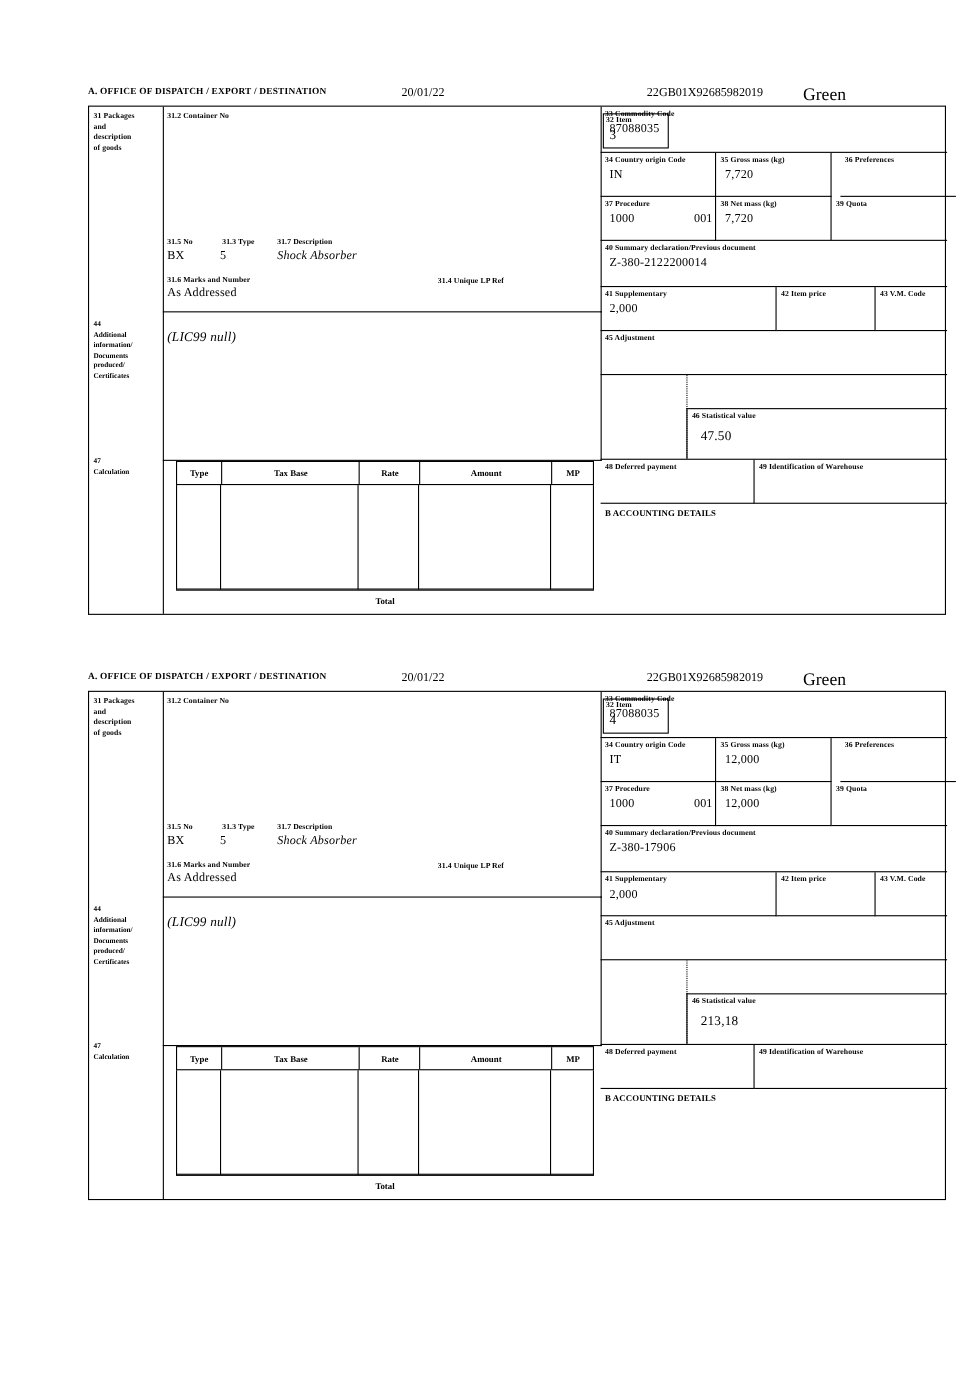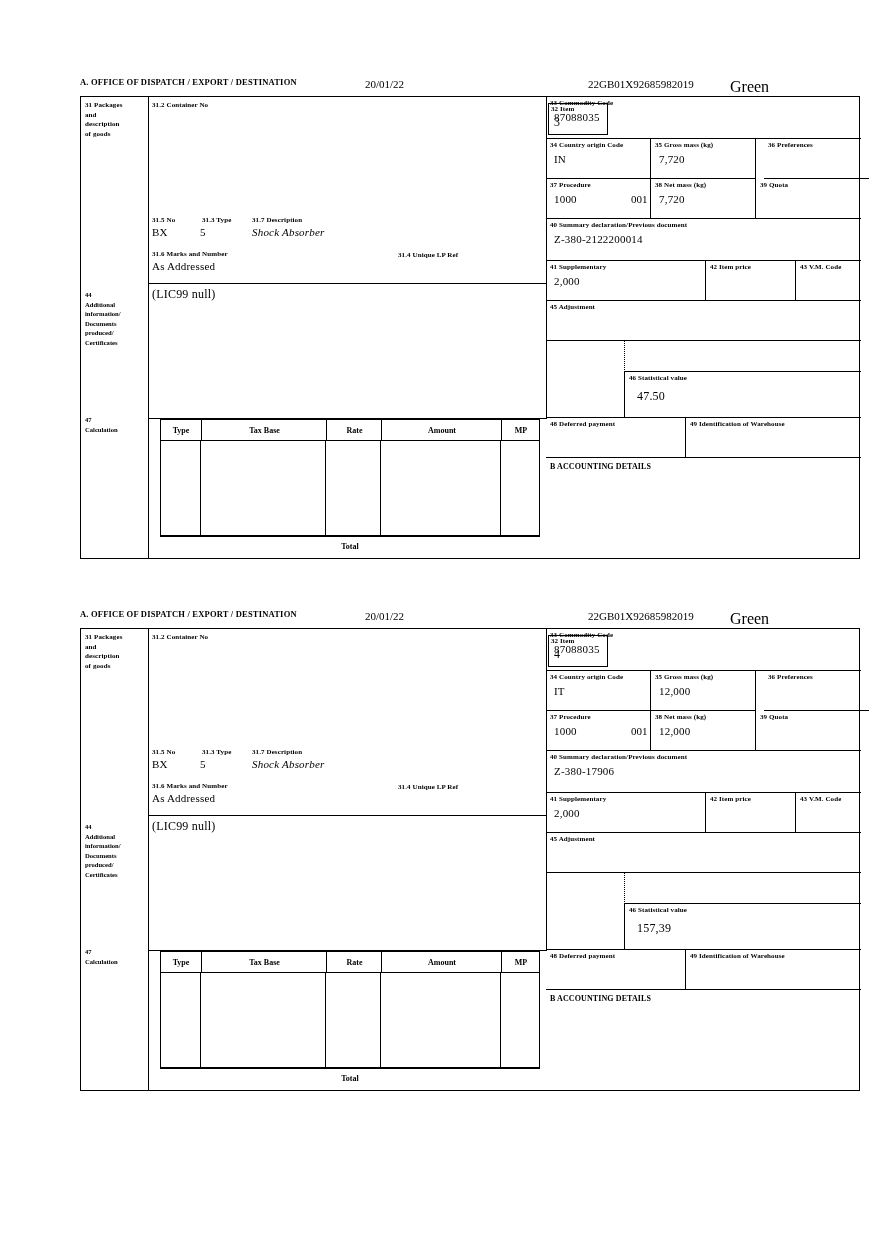--- a/index.html
+++ b/index.html
@@ -140,21 +140,21 @@
   .b32 .val { position: absolute; left: 5px; top: 11px; font-size: 12px; }
 
   
   .b44 {
     position: absolute;
     left: 67px; top: 186px;
     width: 398px; height: 135px;
     border-right: 1px solid #000;
     border-bottom: 1px solid #000;
   }
-  .b44 .val { position: absolute; left: 4px; top: 4px; font-size: 12px; }
+  .b44 .val { position: absolute; left: 4px; top: 16px; font-size: 12px; font-style: italic; }
 
   
   .b47 {
     position: absolute;
     left: 67px; top: 321px;
     width: 398px; height: 140px;
   }
   .calc {
     position: absolute;
     left: 12px; top: 1px;
@@ -492,21 +492,21 @@
         <div class="val"></div>
       </div>
       <div class="cell r45 bd-b">
         <div class="lbl">45 Adjustment</div>
         <div class="val"></div>
       </div>
       <div class="cell r46wrap bd-b">
         <div class="dotted"></div>
         <div class="inner">
           <div class="lbl">46 Statistical value</div>
-          <div class="val">157,39</div>
+          <div class="val">213,18</div>
         </div>
       </div>
       <div class="cell r48 bd-b bd-r">
         <div class="lbl">48 Deferred payment</div>
         <div class="val"></div>
       </div>
       <div class="cell r49 bd-b">
         <div class="lbl">49 Identification of Warehouse</div>
         <div class="val"></div>
       </div>

